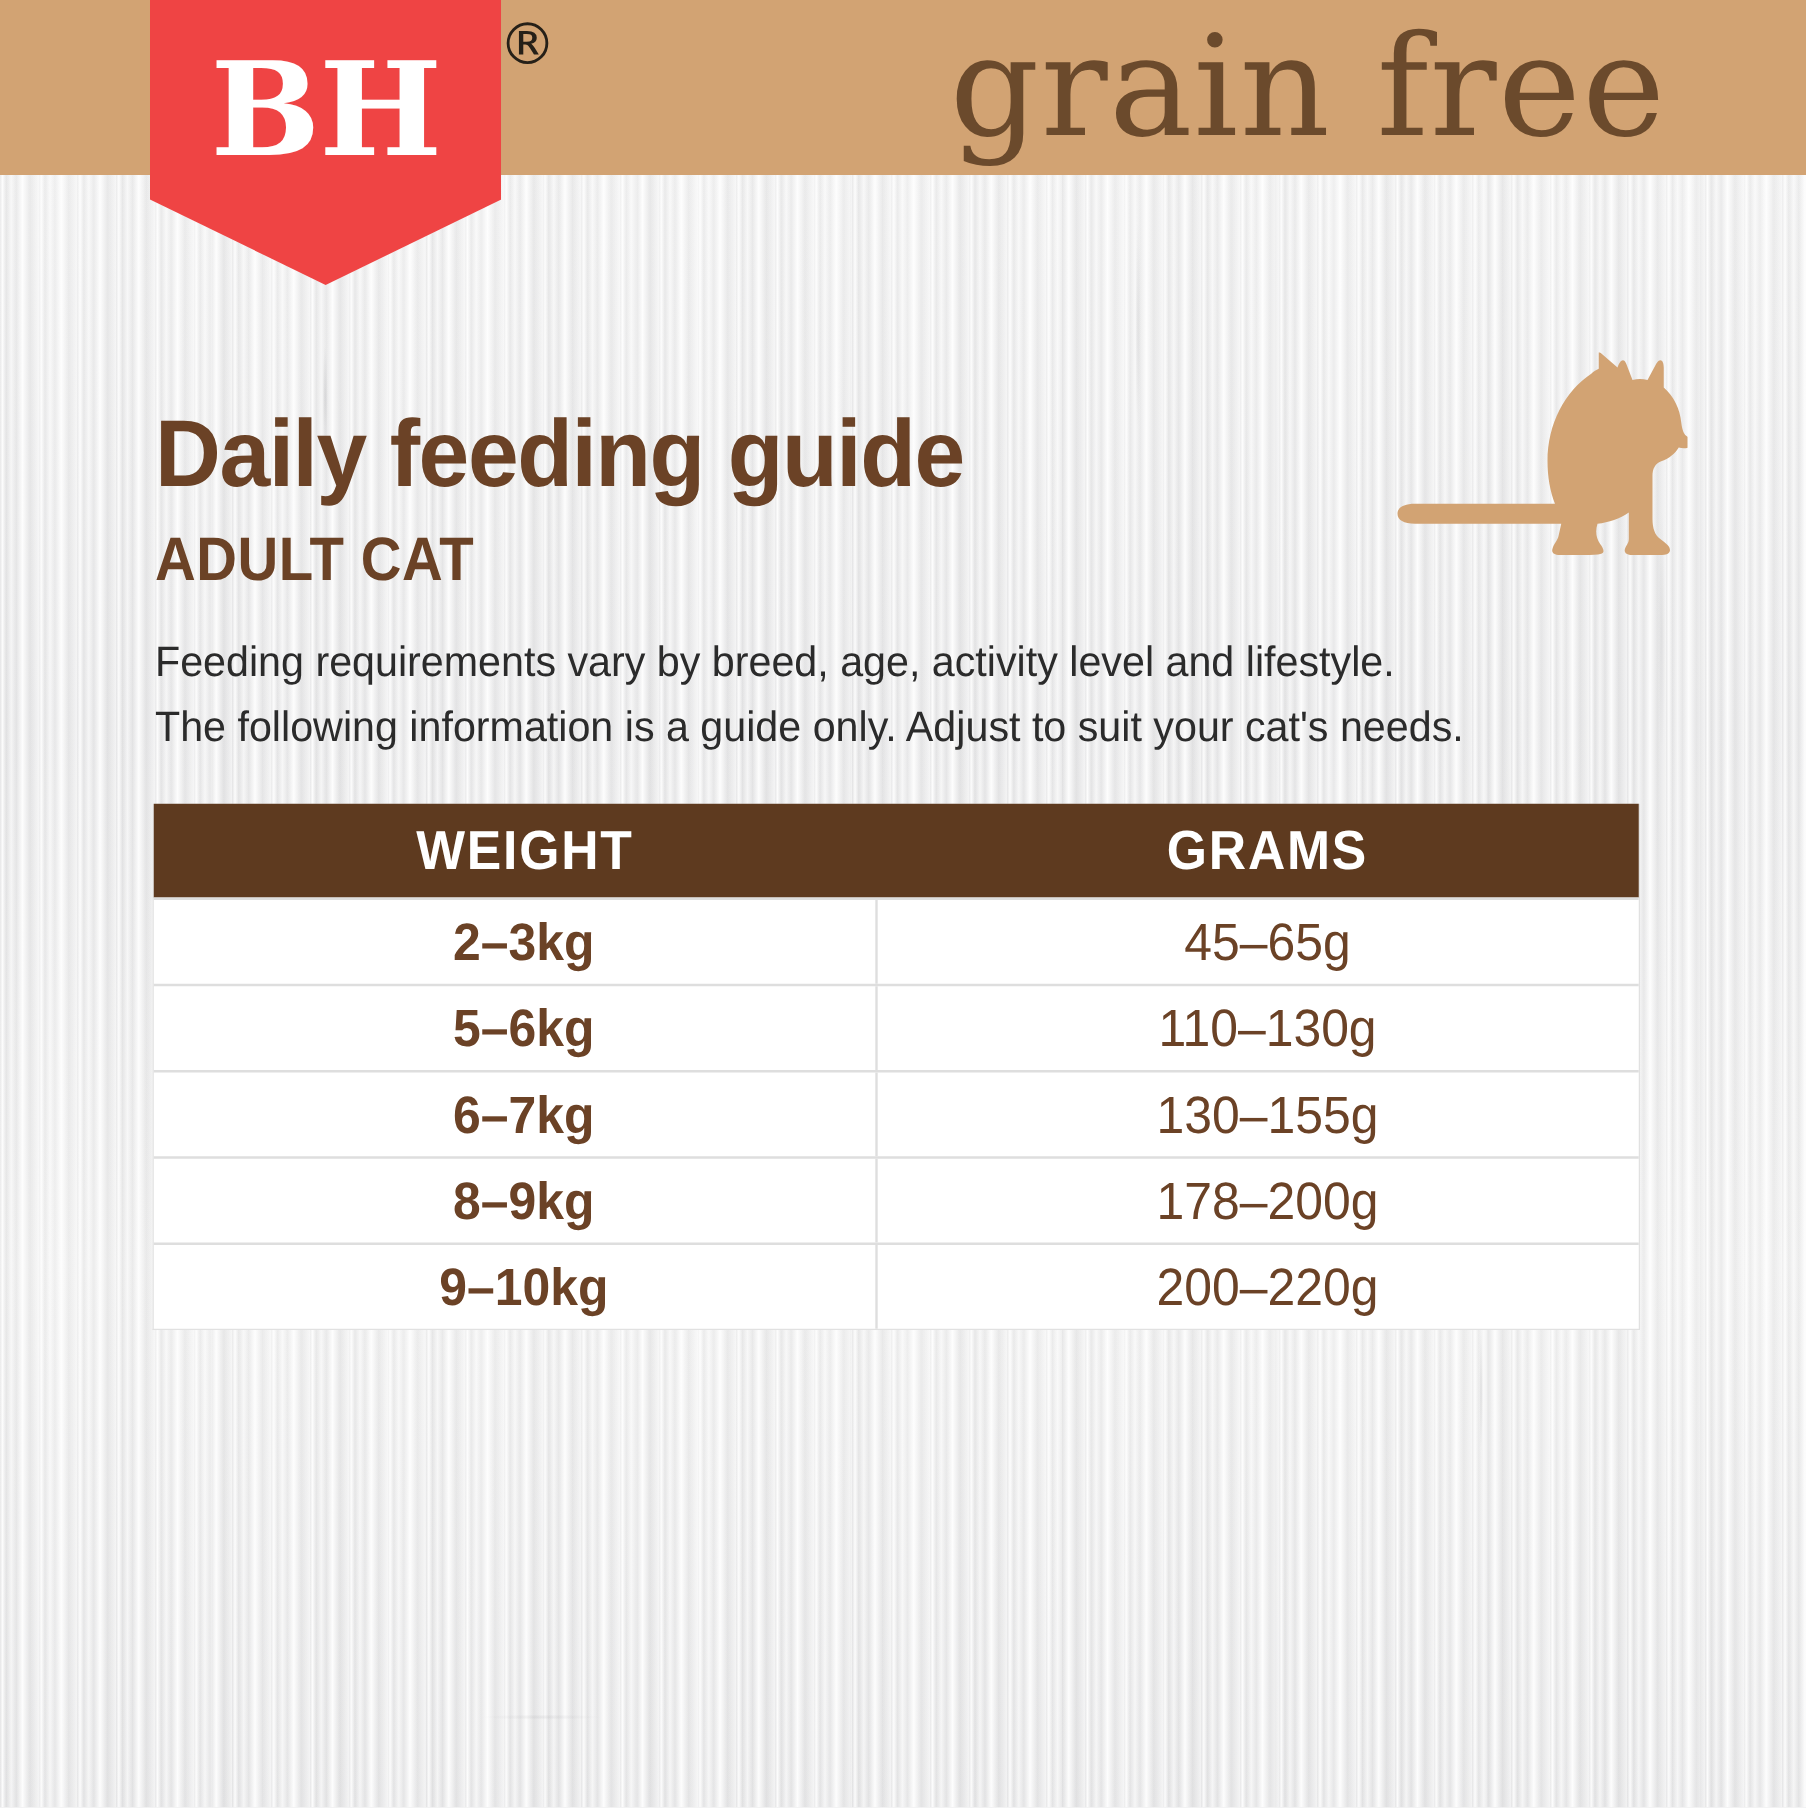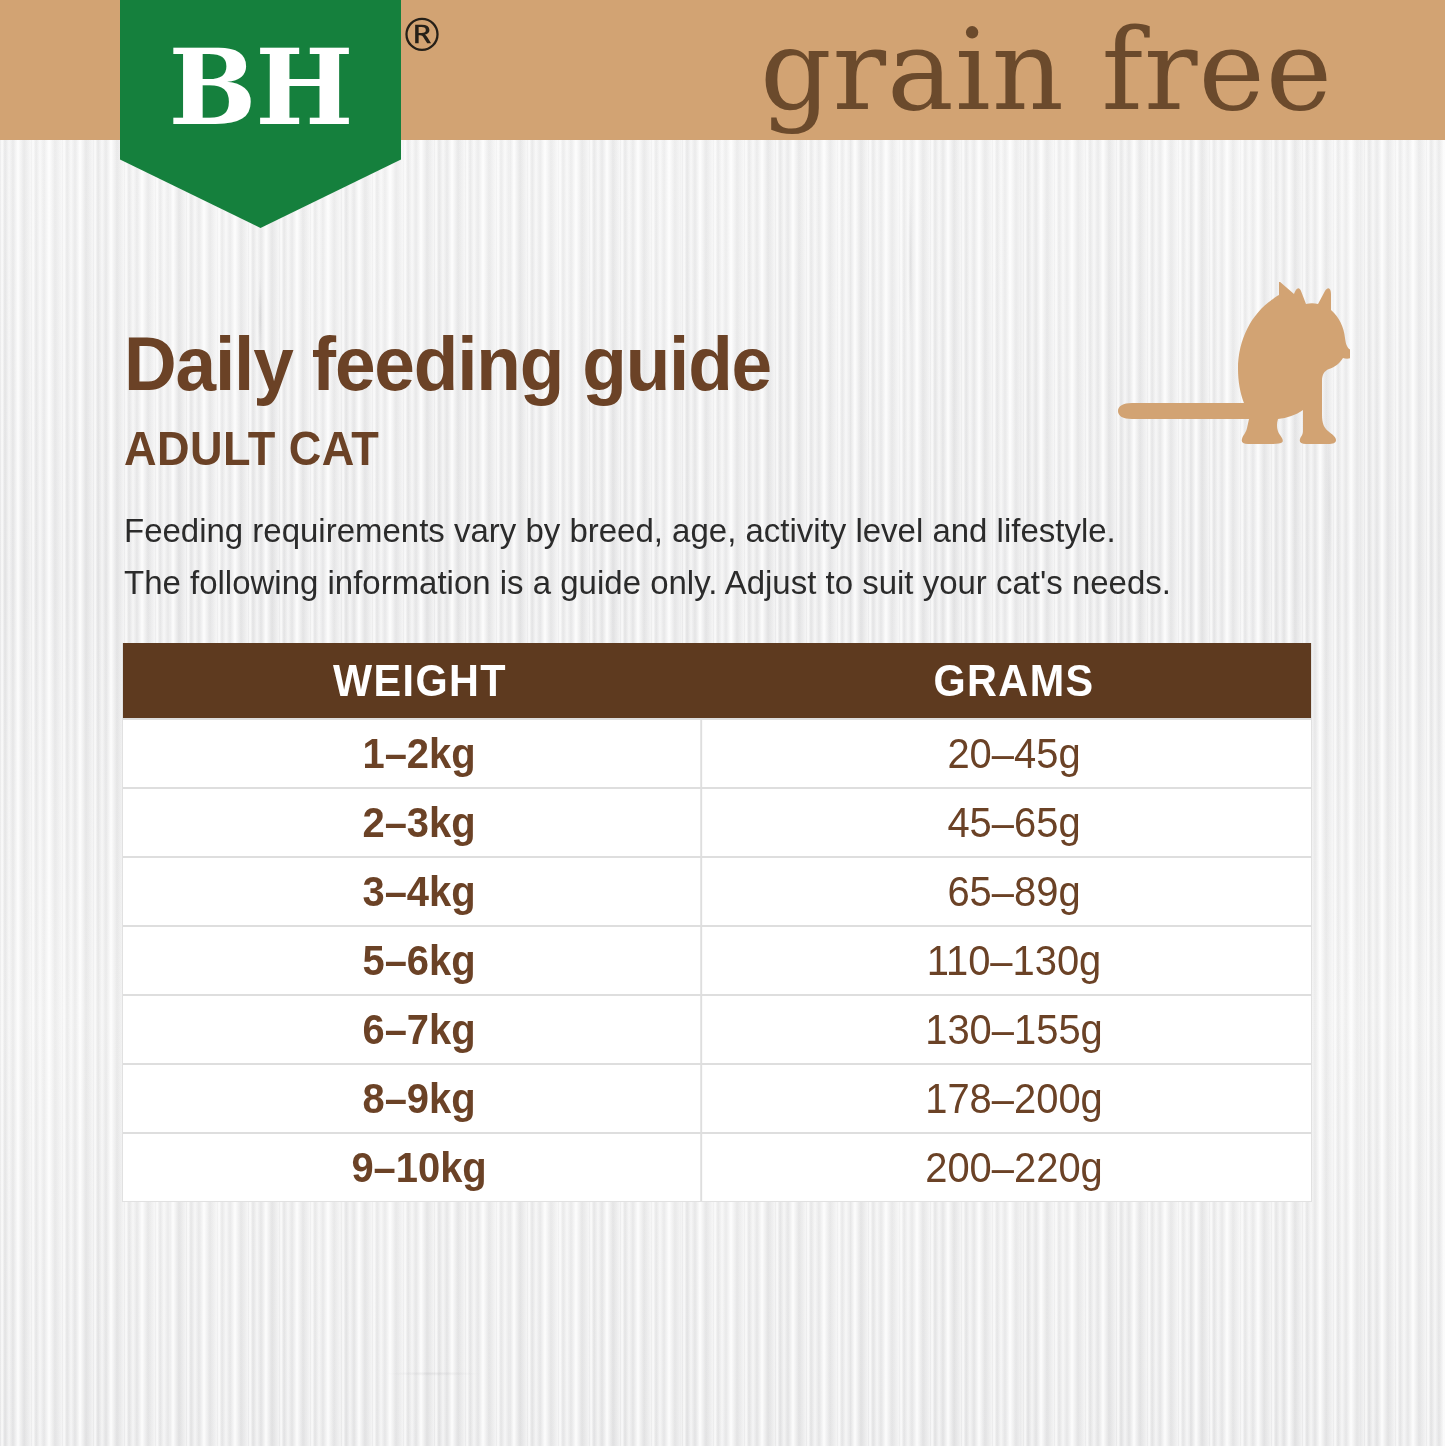--- a/index.html
+++ b/index.html
@@ -67,21 +67,21 @@
     letter-spacing:1px;
     color:#6b4a2c;
     white-space:nowrap;
   }
 
   
   .shield{
     position:absolute;
     left:120px; top:0;
     width:281px; height:228px;
-    background:#15803d;
+    background:#ef4444;
     z-index:3;
     -webkit-clip-path:polygon(0 0, 100% 0, 100% 70%, 50% 100%, 0 70%);
     clip-path:polygon(0 0, 100% 0, 100% 70%, 50% 100%, 0 70%);
     display:flex;
     align-items:flex-start;
     justify-content:center;
   }
   .shield-text{
     margin-top:36px;
     font-family:"DejaVu Serif", serif;
@@ -265,32 +265,24 @@
   </svg>
 
   <div class="table">
 
     <div class="thead">
       <div class="cell col-w">WEIGHT</div>
       <div class="cell col-g">GRAMS</div>
     </div>
 
     <div class="trow">
-      <div class="cell col-w">1–2kg</div>
-      <div class="cell col-g">20–45g</div>
-    </div>
-    <div class="trow">
       <div class="cell col-w">2–3kg</div>
       <div class="cell col-g">45–65g</div>
     </div>
     <div class="trow">
-      <div class="cell col-w">3–4kg</div>
-      <div class="cell col-g">65–89g</div>
-    </div>
-    <div class="trow">
       <div class="cell col-w">5–6kg</div>
       <div class="cell col-g">110–130g</div>
     </div>
     <div class="trow">
       <div class="cell col-w">6–7kg</div>
       <div class="cell col-g">130–155g</div>
     </div>
     <div class="trow">
       <div class="cell col-w">8–9kg</div>
       <div class="cell col-g">178–200g</div>

